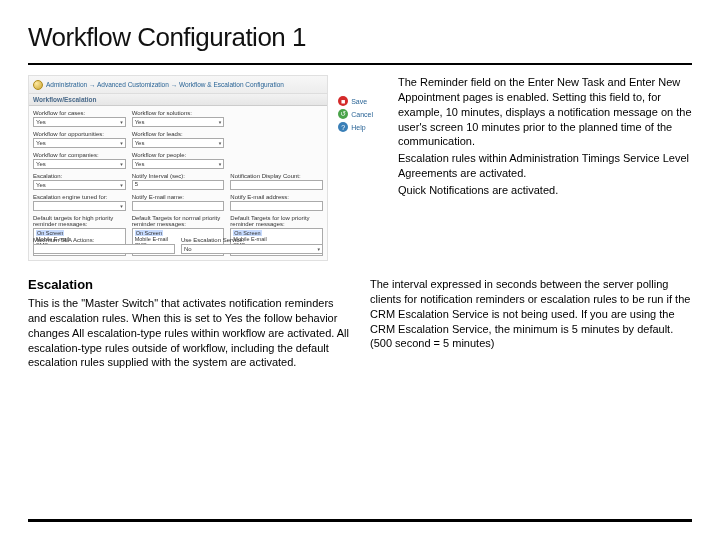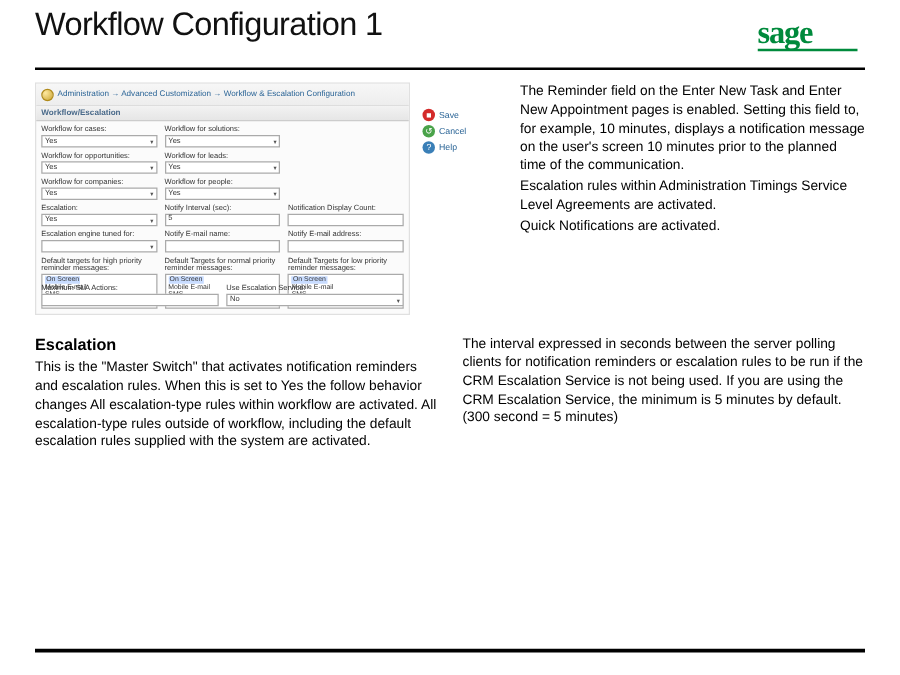--- a/index.html
+++ b/index.html
@@ -5,21 +5,21 @@
   * { box-sizing: border-box; margin: 0; padding: 0; }
   body {
     font-family: Arial, Helvetica, sans-serif;
     width: 720px;
     height: 540px;
     background: #fff;
     color: #000;
     position: relative;
   }
   .slide {
-    padding: 4px 28px 20px 28px;
+    padding: 22px 28px 20px 28px;
     width: 100%;
     height: 100%;
     position: relative;
   }
   .header-row {
     display: flex;
     justify-content: space-between;
     align-items: flex-start;
     margin-bottom: 10px;
   }
@@ -33,21 +33,21 @@
     margin-top: 6px;
   }
   .logo svg { display: block; }
   .header-rule {
     border: none;
     border-top: 2px solid #000;
     margin: 0 0 10px 0;
   }
   .columns {
     display: flex;
-    gap: 32px;
+    gap: 14px;
   }
   .col-left { flex: 0 0 300px; }
   .col-right { flex: 1; }
   .panel {
     border: 1px solid #e0e0e0;
     background: #fbfbfb;
     width: 300px;
     height: 186px;
     font-size: 7px;
     color: #333;
@@ -144,26 +144,20 @@
     left:28px; right:28px; bottom:18px;
     border-top:3px solid #000;
   }
 </style>
 </head>
 <body>
 
 <div class="slide">
   <div class="header-row">
     <h1 class="title">Workflow Configuration 1</h1>
-    <div class="logo">
-      <svg width="86" height="34" viewBox="0 0 86 34">
-        <text x="0" y="24" font-family="Georgia, 'Times New Roman', serif" font-size="26" font-weight="600" fill="#008a3c" letter-spacing="-1">sage</text>
-        <line x1="0" y1="30" x2="80" y2="30" stroke="#008a3c" stroke-width="2"></line>
-      </svg>
-    </div>
   </div>
   <hr class="header-rule">
 
   <div class="columns">
     <div class="col-left">
       <div class="panel">
         <div class="panel-top">
           <span class="ico"></span>
           <span class="panel-bc">Administration → Advanced Customization → Workflow &amp; Escalation Configuration</span>
         </div>
@@ -312,18 +306,18 @@
   </div>
 
   <div class="lower">
     <div class="lower-col">
       <h3>Escalation</h3>
       <p>This is the "Master Switch" that activates notification reminders and escalation rules. When this is set to Yes the follow behavior changes
 All escalation-type rules within workflow are activated.
 All escalation-type rules outside of workflow, including the default escalation rules supplied with the system are activated.</p>
     </div>
     <div class="lower-col">
-      <p>The interval expressed in seconds between the server polling clients for notification reminders or escalation rules to be run if the CRM Escalation Service is not being used. If you are using the CRM Escalation Service, the minimum is 5 minutes by default. (300 second = 5 minutes)</p>
+      <p>The interval expressed in seconds between the server polling clients for notification reminders or escalation rules to be run if the CRM Escalation Service is not being used. If you are using the CRM Escalation Service, the minimum is 5 minutes by default. (500 second = 5 minutes)</p>
     </div>
   </div>
 
   <div class="footer-rule"></div>
 </div>
 
 </body></html>

